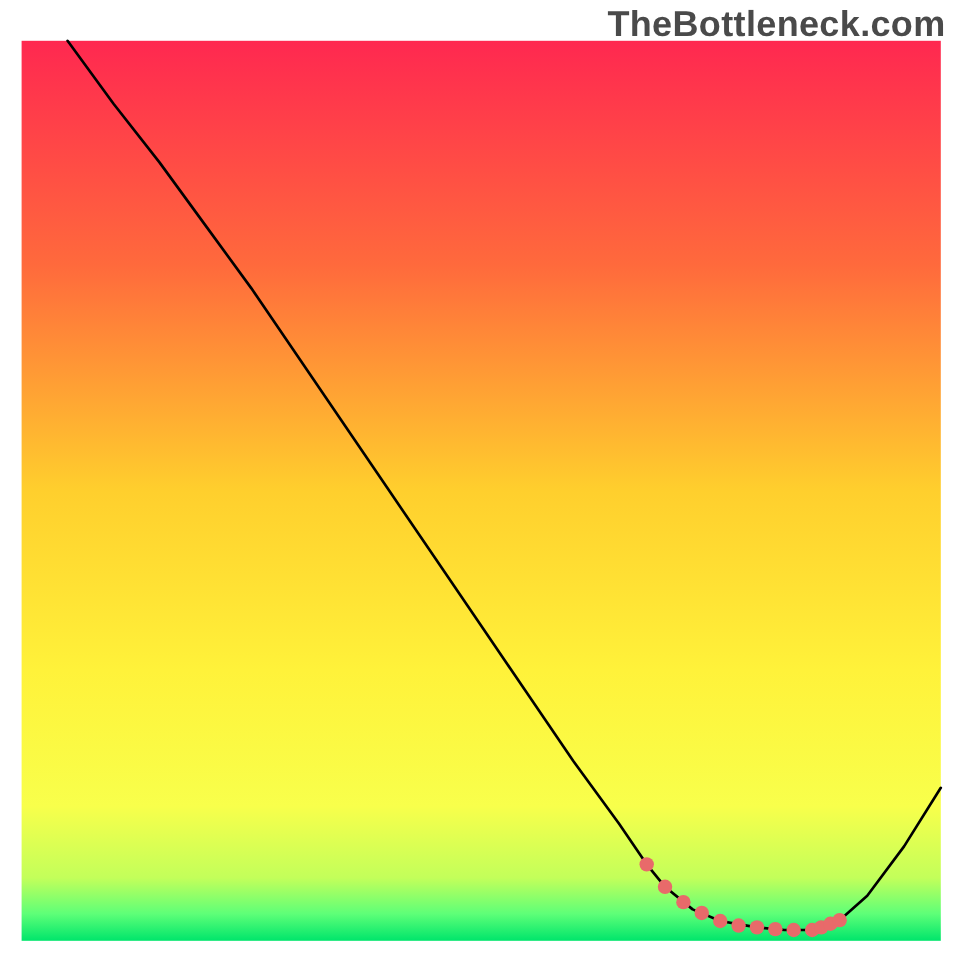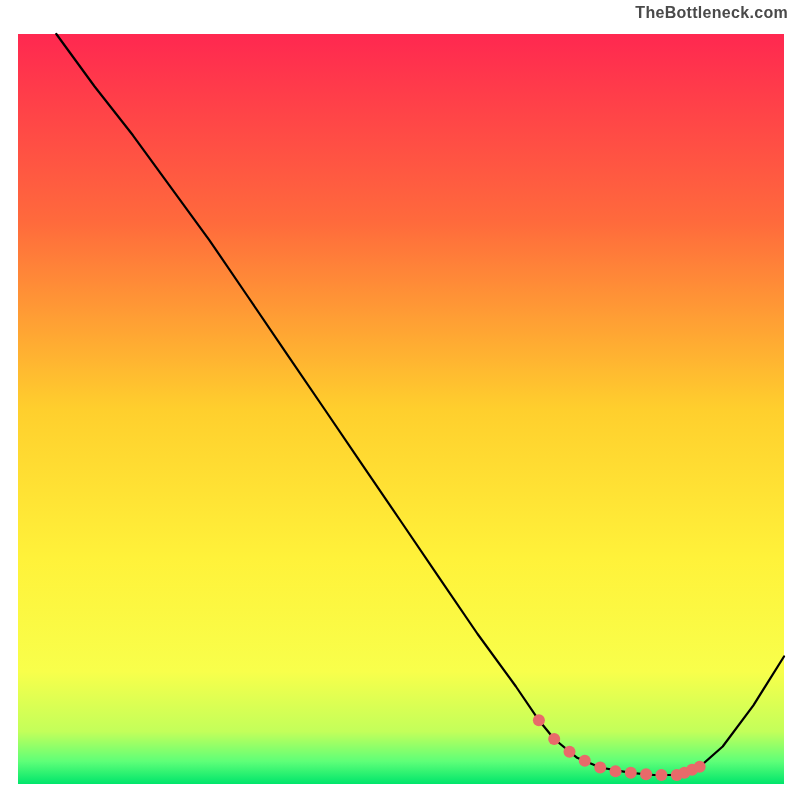--- a/index.html
+++ b/index.html
@@ -13,21 +13,21 @@
   }
   .stage {
     position: relative;
     width: 800px;
     height: 800px;
   }
   .watermark {
     position: absolute;
     top: 4px;
     right: 12px;
-    font-size: 16px;
+    font-size: 30px;
     font-weight: 600;
     color: #4a4a4a;
     letter-spacing: 0.3px;
     z-index: 5;
     user-select: none;
   }
   svg.plot {
     position: absolute;
     left: 0;
     top: 0;

